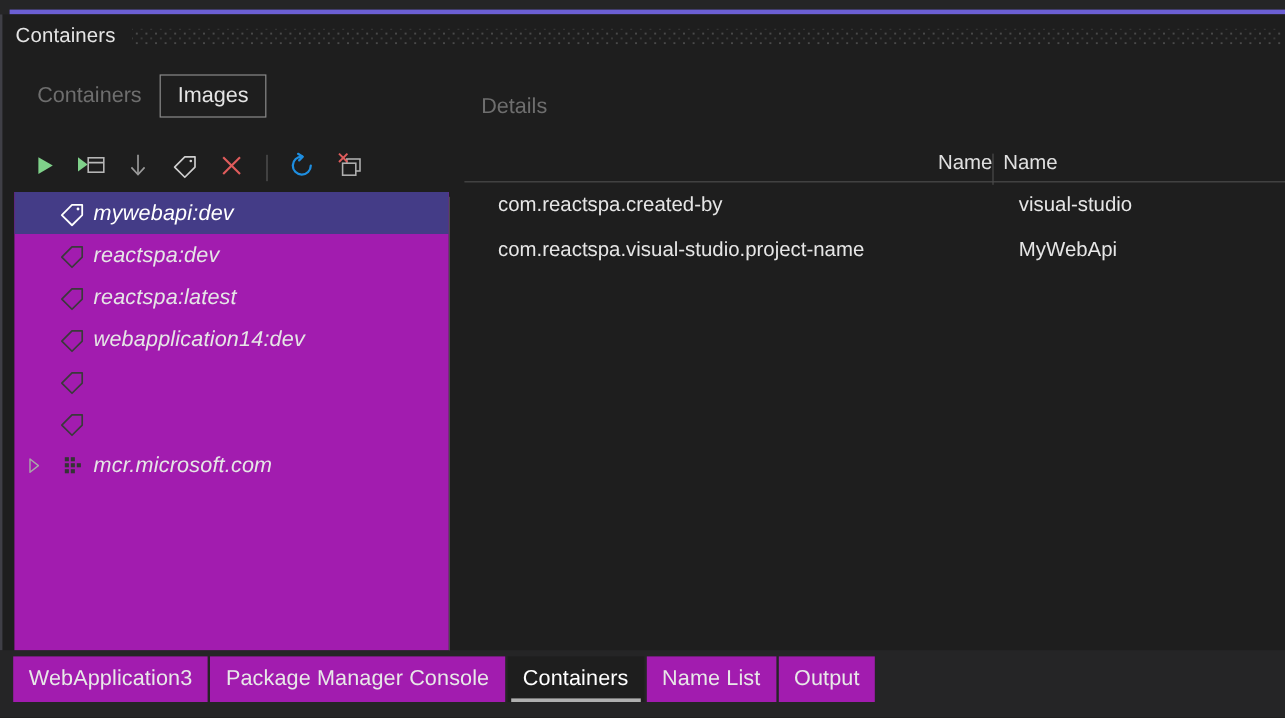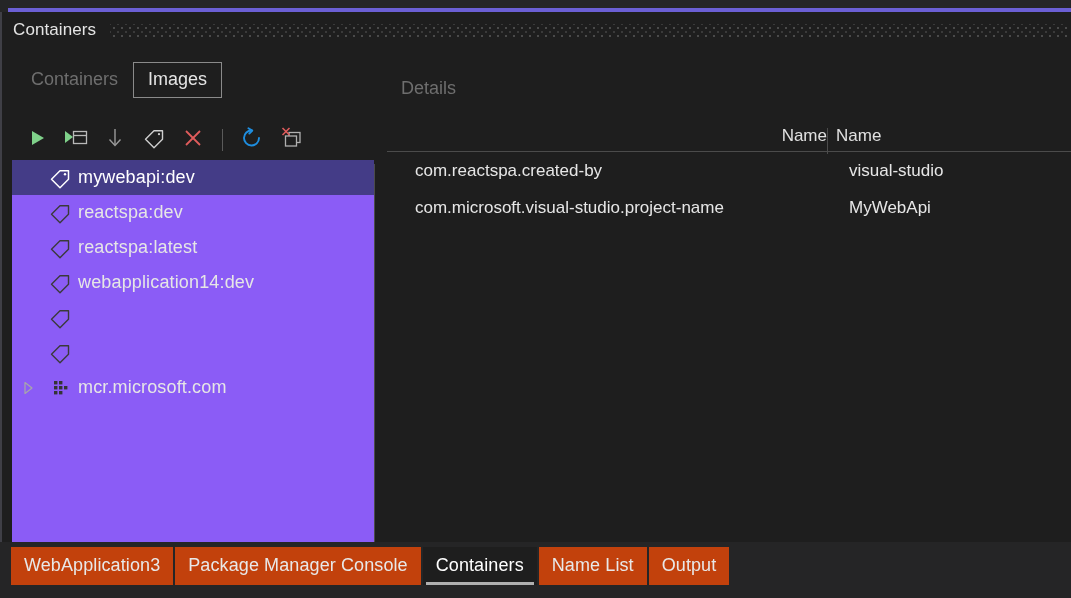--- a/index.html
+++ b/index.html
@@ -117,22 +117,23 @@
     margin: 0 7px;
   }
 
   
   .list-panel {
     position: absolute;
     left: 10px;
     top: 148px;
     width: 362px;
     height: 382px;
-    background: #8b5cf6;
+    background: #a21caf;
     overflow: hidden;
+    font-style: italic;
   }
   .list-row {
     position: relative;
     height: 35px;
     display: flex;
     align-items: center;
     cursor: default;
     padding-left: 2px;
   }
   .list-row.selected { background: #443c87; }
@@ -254,21 +255,21 @@
   .bottom-tabs {
     position: absolute;
     left: 11px;
     top: 5px;
     display: flex;
     align-items: flex-end;
     gap: 2px;
   }
   .btab {
     position: relative;
-    background: #c2410c;
+    background: #a21caf;
     color: #e8e8e8;
     font-size: 18px;
     padding: 8px 13px 9px 13px;
     white-space: nowrap;
     cursor: default;
     letter-spacing: .1px;
   }
   .btab.active {
     background: #1e1e1e;
     color: #ffffff;
@@ -473,21 +474,21 @@
             <span>Name</span>
           </div>
         </div>
 
         <div class="grid-row">
           <div class="gr-cell gr-name">com.reactspa.created-by</div>
           <div class="gr-cell gr-value">visual-studio</div>
         </div>
 
         <div class="grid-row">
-          <div class="gr-cell gr-name">com.microsoft.visual-studio.project-name</div>
+          <div class="gr-cell gr-name">com.reactspa.visual-studio.project-name</div>
           <div class="gr-cell gr-value">MyWebApi</div>
         </div>
 
       </div>
 
     </div>
 
   </div>
 
   <div class="bottom-strip">

